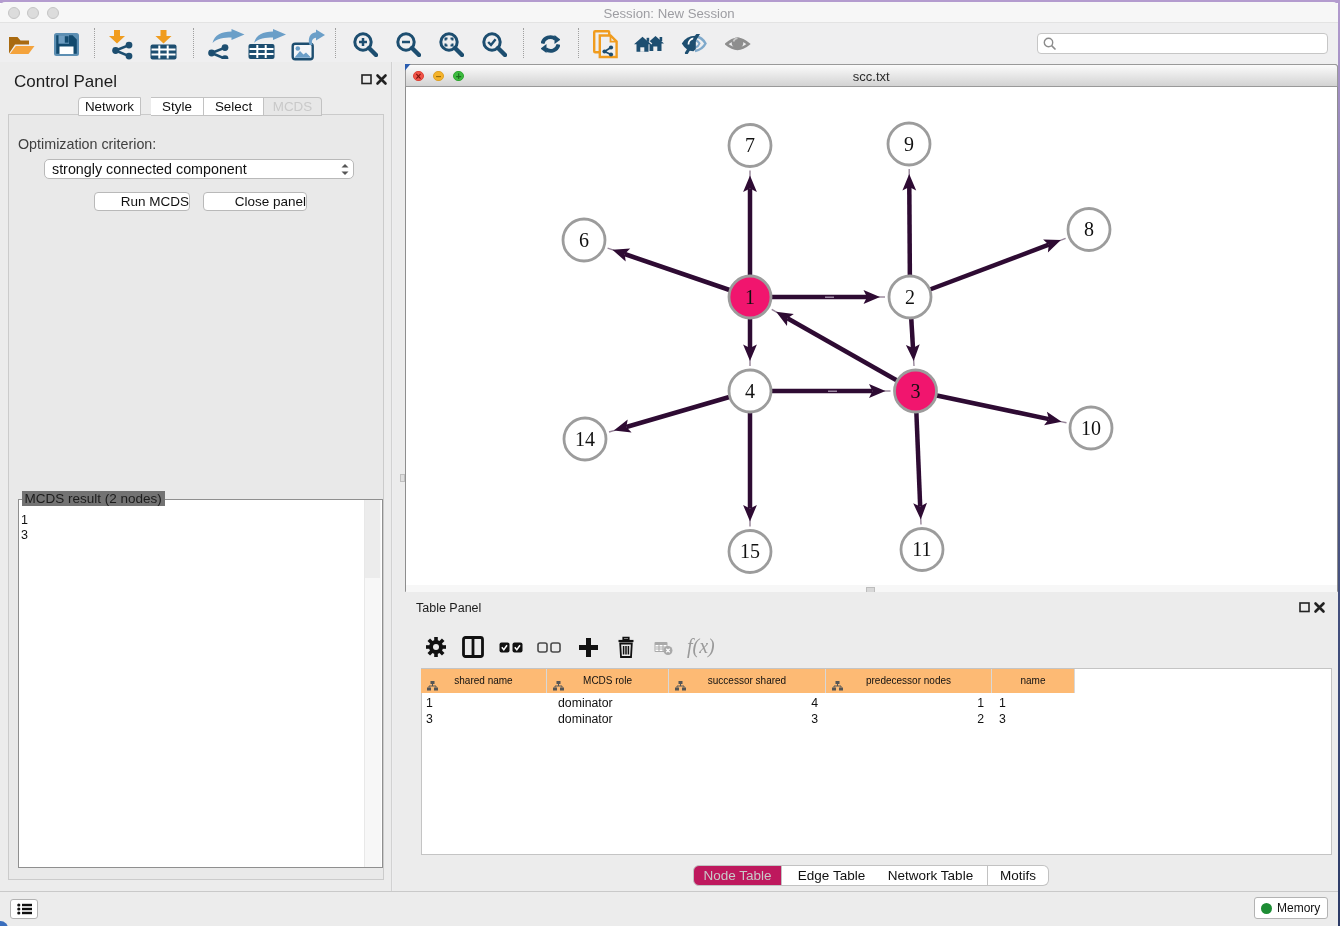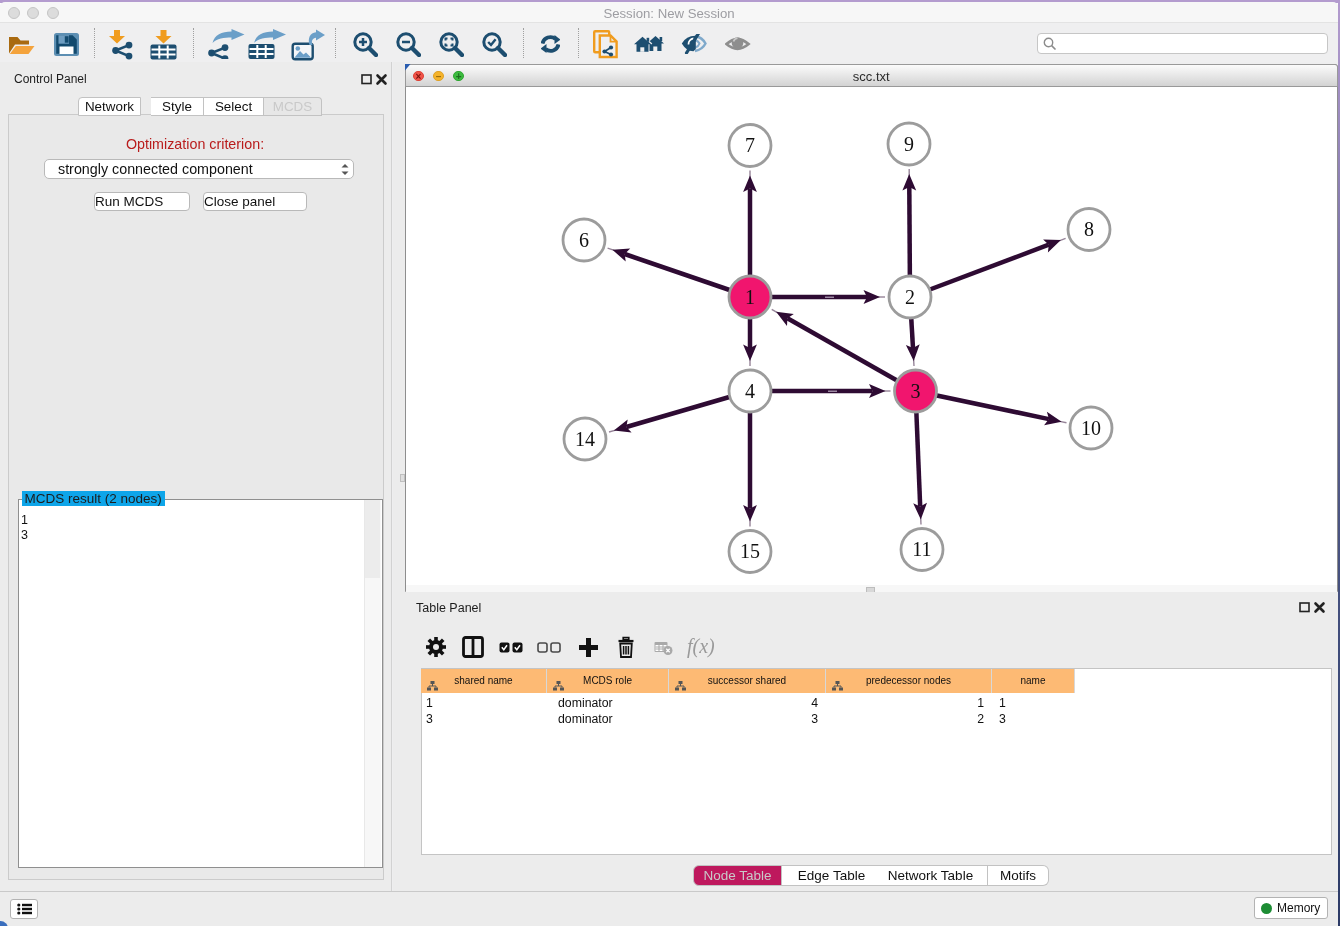--- a/index.html
+++ b/index.html
@@ -8,28 +8,28 @@
 #edge-right{left:1338px;top:0;width:2px;height:926px;background:linear-gradient(#b49ccf 0%,#9d8cc0 12%,#6f6b9d 35%,#4c5583 55%,#3c4a78 75%,#2c3a66 100%)}
 #win{left:0;top:2px;width:1338px;height:924px;background:#eeeeef;border-radius:5px 5px 0 0}
 #titlebar{left:0;top:2px;width:1338px;height:21px;background:#f7f7f7;border-radius:5px 5px 0 0;border-bottom:1px solid #e3e3e3}
 .tl{position:absolute;top:6.5px;width:12px;height:12px;border-radius:50%;background:#dcdcdc;border:1px solid #c5c5c5}
 #title-text{left:0;top:6px;width:1338px;text-align:center;font-size:13.2px;color:#9d9da2}
 #toolbar{left:0;top:23px;width:1338px;height:39px;background:#efeff0}
 .sep{position:absolute;top:28px;height:30px;width:0;border-left:1px dotted #a0a0a0}
 #search{left:1037px;top:33px;width:291px;height:21px;background:#fff;border:1px solid #c6c6c6;border-radius:4px}
 
 #cpanel{left:0;top:62px;width:392px;height:829px;background:#ececec;border-right:1px solid #d2d2d2}
-#cp-title{left:14px;top:72px;font-size:12px;color:#1c1c1c}
+#cp-title{left:14px;top:72px;font-size:17px;color:#1c1c1c}
 #cp-box{left:8px;top:114px;width:376px;height:766px;background:#e9e9e9;border:1px solid #cbcbcb}
 .tab{position:absolute;top:97px;height:19px;background:#fff;border:1px solid #c2c2c2;border-left:none;font-size:13.4px;color:#111;text-align:center;line-height:18px;z-index:3}
-#opt-label{left:8px;top:136px;width:374px;text-align:center;font-size:14.3px;color:#b91c1c}
-#dropdown{left:44px;top:159px;width:310px;height:20px;background:#fff;border:1px solid #b9b9b9;border-radius:5px;font-size:14.3px;color:#111;line-height:18px;padding-left:13px}
-.btn{position:absolute;top:192px;height:19px;background:#fff;border:1px solid #b9b9b9;border-radius:4px;font-size:13.5px;color:#111;text-align:left;line-height:17px}
+#opt-label{left:18px;top:136px;width:374px;text-align:left;font-size:14.3px;color:#404040}
+#dropdown{left:44px;top:159px;width:310px;height:20px;background:#fff;border:1px solid #b9b9b9;border-radius:5px;font-size:14.3px;color:#111;line-height:18px;padding-left:7px}
+.btn{position:absolute;top:192px;height:19px;background:#fff;border:1px solid #b9b9b9;border-radius:4px;font-size:13.5px;color:#111;text-align:right;line-height:17px}
 #fieldset{left:18px;top:499px;width:365px;height:369px;border:1px solid #8f8f8f;background:#fff}
-#fs-legend{left:21.5px;top:491px;font-size:13.5px;color:#1c1c1c;background:#0ea5e9;padding:0 3px;z-index:2}
+#fs-legend{left:21.5px;top:491px;font-size:13.5px;color:#1c1c1c;background:#737373;padding:0 3px;z-index:2}
 #fs-scroll{left:364px;top:500px;width:17px;height:367px;background:#f7f7f7;border-left:1px solid #e8e8e8}
 #fs-thumb{left:365px;top:500px;width:15px;height:78px;background:#ececec}
 #fs-text{left:21px;top:513px;font-size:12.5px;color:#111;line-height:15px}
 #splitter{left:393px;top:62px;width:11.5px;height:829px;background:#ececec}
 #split-h{left:399.5px;top:473.5px;width:5px;height:8px;background:#dedede;border:1px solid #bfbfbf}
 
 #netwin{left:404.5px;top:64px;width:933.5px;height:528px;background:#fff;border:1px solid #8e8e8e;border-radius:3px 3px 0 0}
 #net-titlebar{left:404.5px;top:64px;width:933.5px;height:23px;background:linear-gradient(#fbfbfb,#d3d3d3);border:1px solid #999;border-radius:3px 3px 0 0}
 .nl{position:absolute;top:70.5px;width:10.5px;height:10.5px;border-radius:50%;font-size:10px;line-height:9.5px;text-align:center;font-weight:700}
 #net-title{left:404.5px;top:69px;width:933.5px;text-align:center;font-size:13px;color:#2b2b2b}

